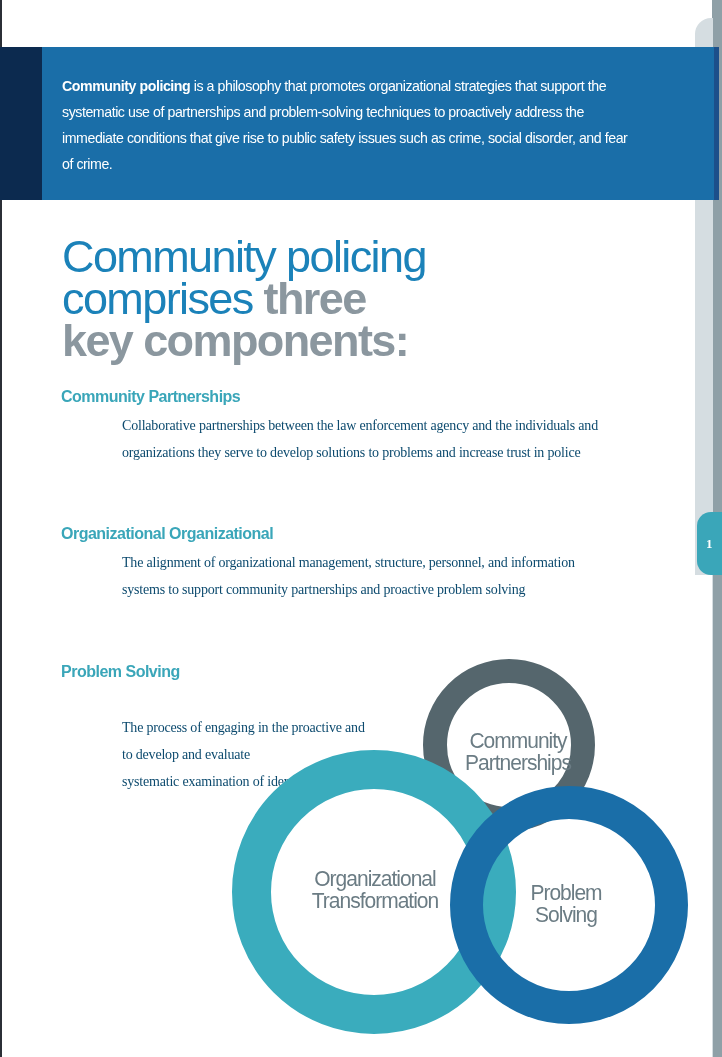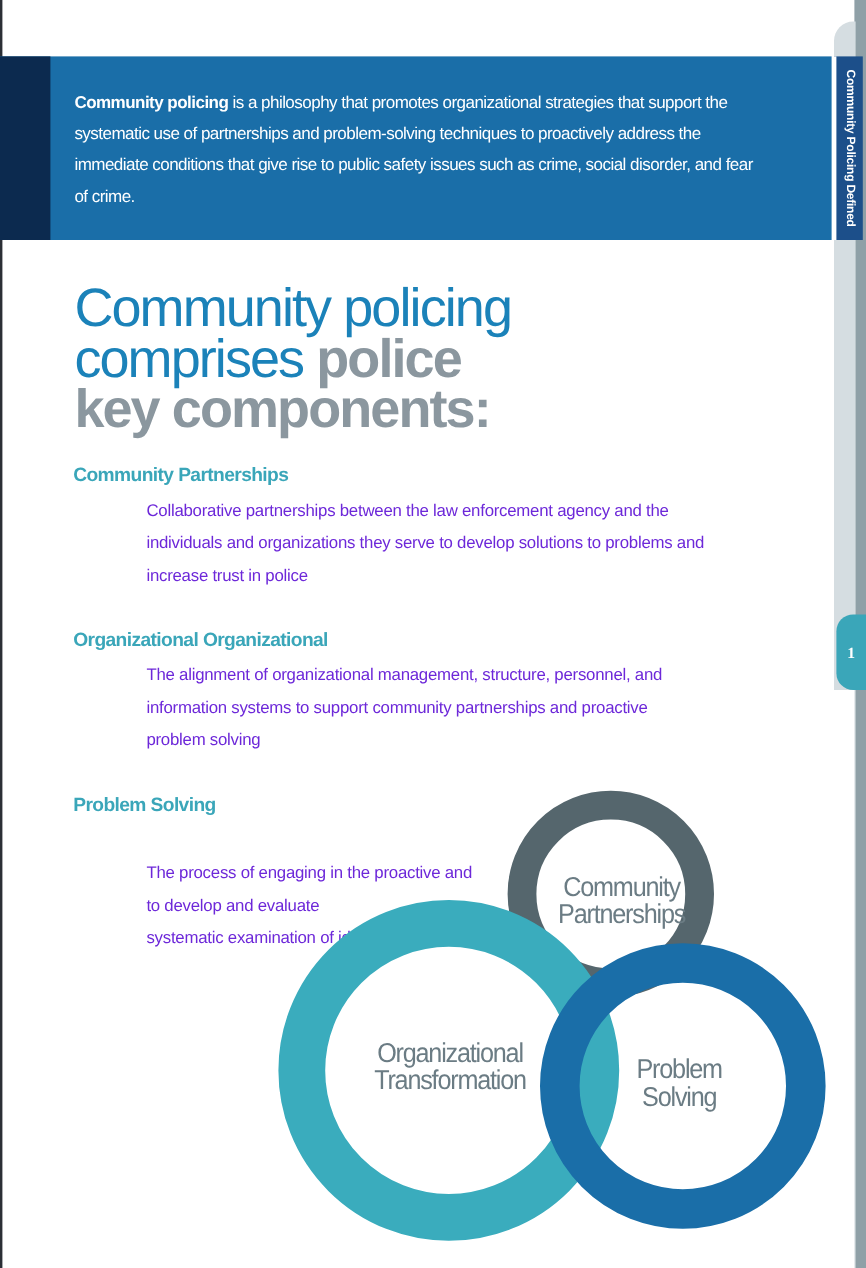--- a/index.html
+++ b/index.html
@@ -24,21 +24,21 @@
       font-family: "Liberation Sans", sans-serif;
     }
     .page-tab {
       position: absolute; left: 697px; top: 512px; width: 25px; height: 63px;
       background: #3aa6b9; border-top-left-radius: 14px; border-bottom-left-radius: 14px;
       display: flex; align-items: center; justify-content: flex-start; padding-left: 9px; box-sizing: border-box;
     }
     .page-tab span { color: #ffffff; font-family: "Liberation Serif", serif; font-size: 13px; font-weight: bold; }
 
     
-    .banner { position: absolute; left: 0; top: 47px; width: 693px; height: 153px; background: #1a6ea8; }
+    .banner { position: absolute; left: 0; top: 47px; width: 693px; height: 153px; background: #1a6ea8; padding-left: 21px; }
     .banner-navy { position: absolute; left: 0; top: 0; width: 42px; height: 153px; background: #0c2a4f; }
     .banner-text {
       position: absolute; left: 62px; top: 26px; width: 570px;
       color: #ffffff; font-size: 14.2px; line-height: 26px; letter-spacing: -0.45px;
       font-family: "Liberation Sans", sans-serif;
     }
     .banner-text b { font-weight: bold; }
 
     
     .heading {
@@ -47,22 +47,22 @@
       font-family: "Liberation Sans", sans-serif;
     }
     .heading .blue { color: #1b82b9; font-weight: normal; }
     .heading .gray { color: #8b979f; font-weight: bold; }
 
     .section-title {
       position: absolute; left: 61px; color: #3aa6b9; font-weight: bold;
       font-size: 16px; letter-spacing: -0.5px; font-family: "Liberation Sans", sans-serif; text-align: center;
     }
     .section-body {
-      position: absolute; left: 122px; color: #6d28d9;
-      font-family: Liberation Sans, sans-serif; font-size: 14px; line-height: 27px;
+      position: absolute; left: 122px; color: #0c4a6e;
+      font-family: Liberation Serif, serif; font-size: 14px; line-height: 27px;
       letter-spacing: -0.2px;
     }
 
     
     .ring { position: absolute; border-radius: 50%; box-sizing: border-box; }
     .ring-label {
       position: absolute; color: #6b7c84; text-align: center;
       font-family: "Liberation Sans", sans-serif; font-size: 21px; line-height: 21px;
       letter-spacing: -1px; transform: scaleY(1.08);
     }
@@ -82,21 +82,21 @@
   <span>1</span>
 </div>
 
 <div class="banner">
   <div class="banner-navy"></div>
   <div class="banner-text"><b>Community policing</b><span> is a philosophy that promotes organizational strategies that support the systematic use of partnerships and problem-solving techniques to proactively address the immediate conditions that give rise to public safety issues such as crime, social disorder, and fear of crime.</span></div>
 </div>
 
 <div class="heading">
   <div><span class="blue">Community policing</span></div>
-  <div><span class="blue">comprises </span><span class="gray">police</span></div>
+  <div><span class="blue">comprises </span><span class="gray">three</span></div>
   <div><span class="gray">key components:</span></div>
 </div>
 
 <div class="section-title" style="top:388px;">Community Partnerships</div>
 <div class="section-body" style="top:412px; width:490px;">Collaborative partnerships between the law enforcement agency and the individuals and organizations they serve to develop solutions to problems and increase trust in police</div>
 
 <div class="section-title" style="top:525px;">Organizational Organizational</div>
 <div class="section-body" style="top:549px; width:460px;">The alignment of organizational management, structure, personnel, and information systems to support community partnerships and proactive problem solving</div>
 
 <div class="section-title" style="top:663px;">Problem Solving</div>

